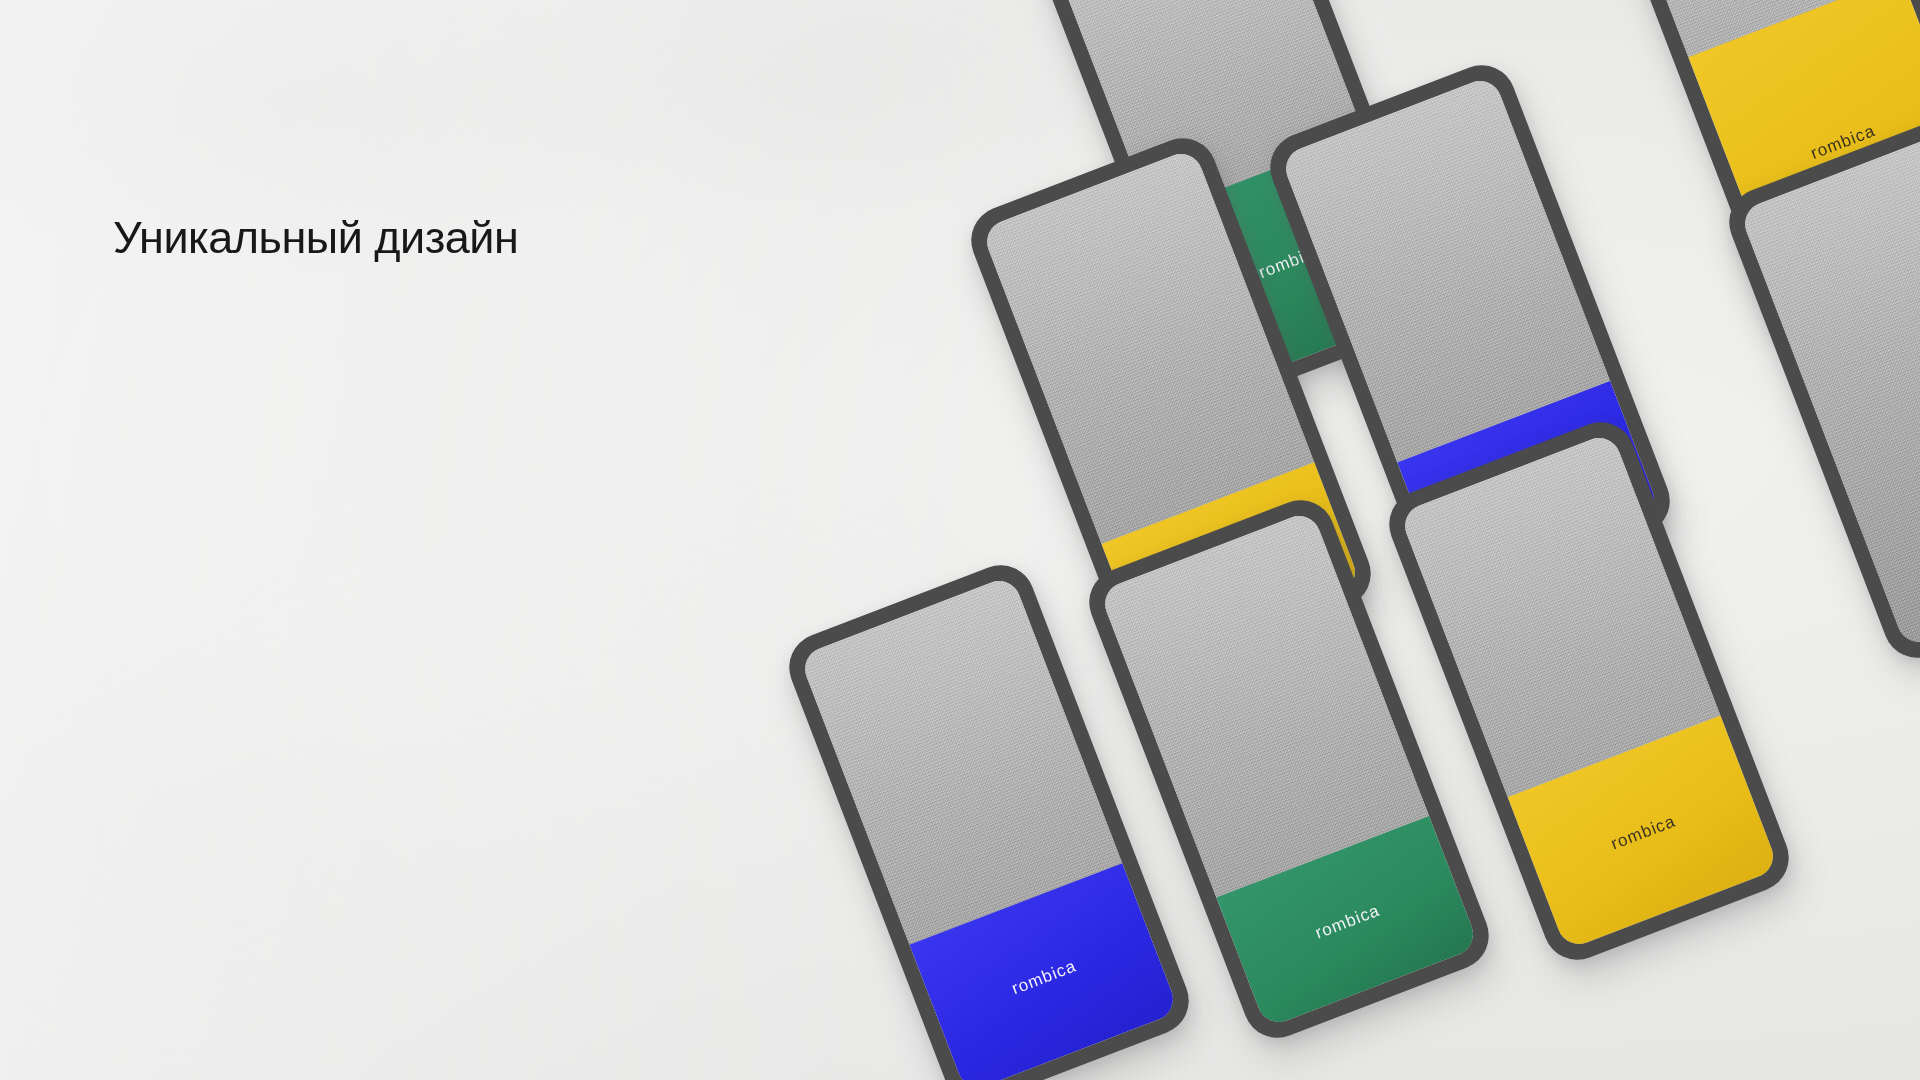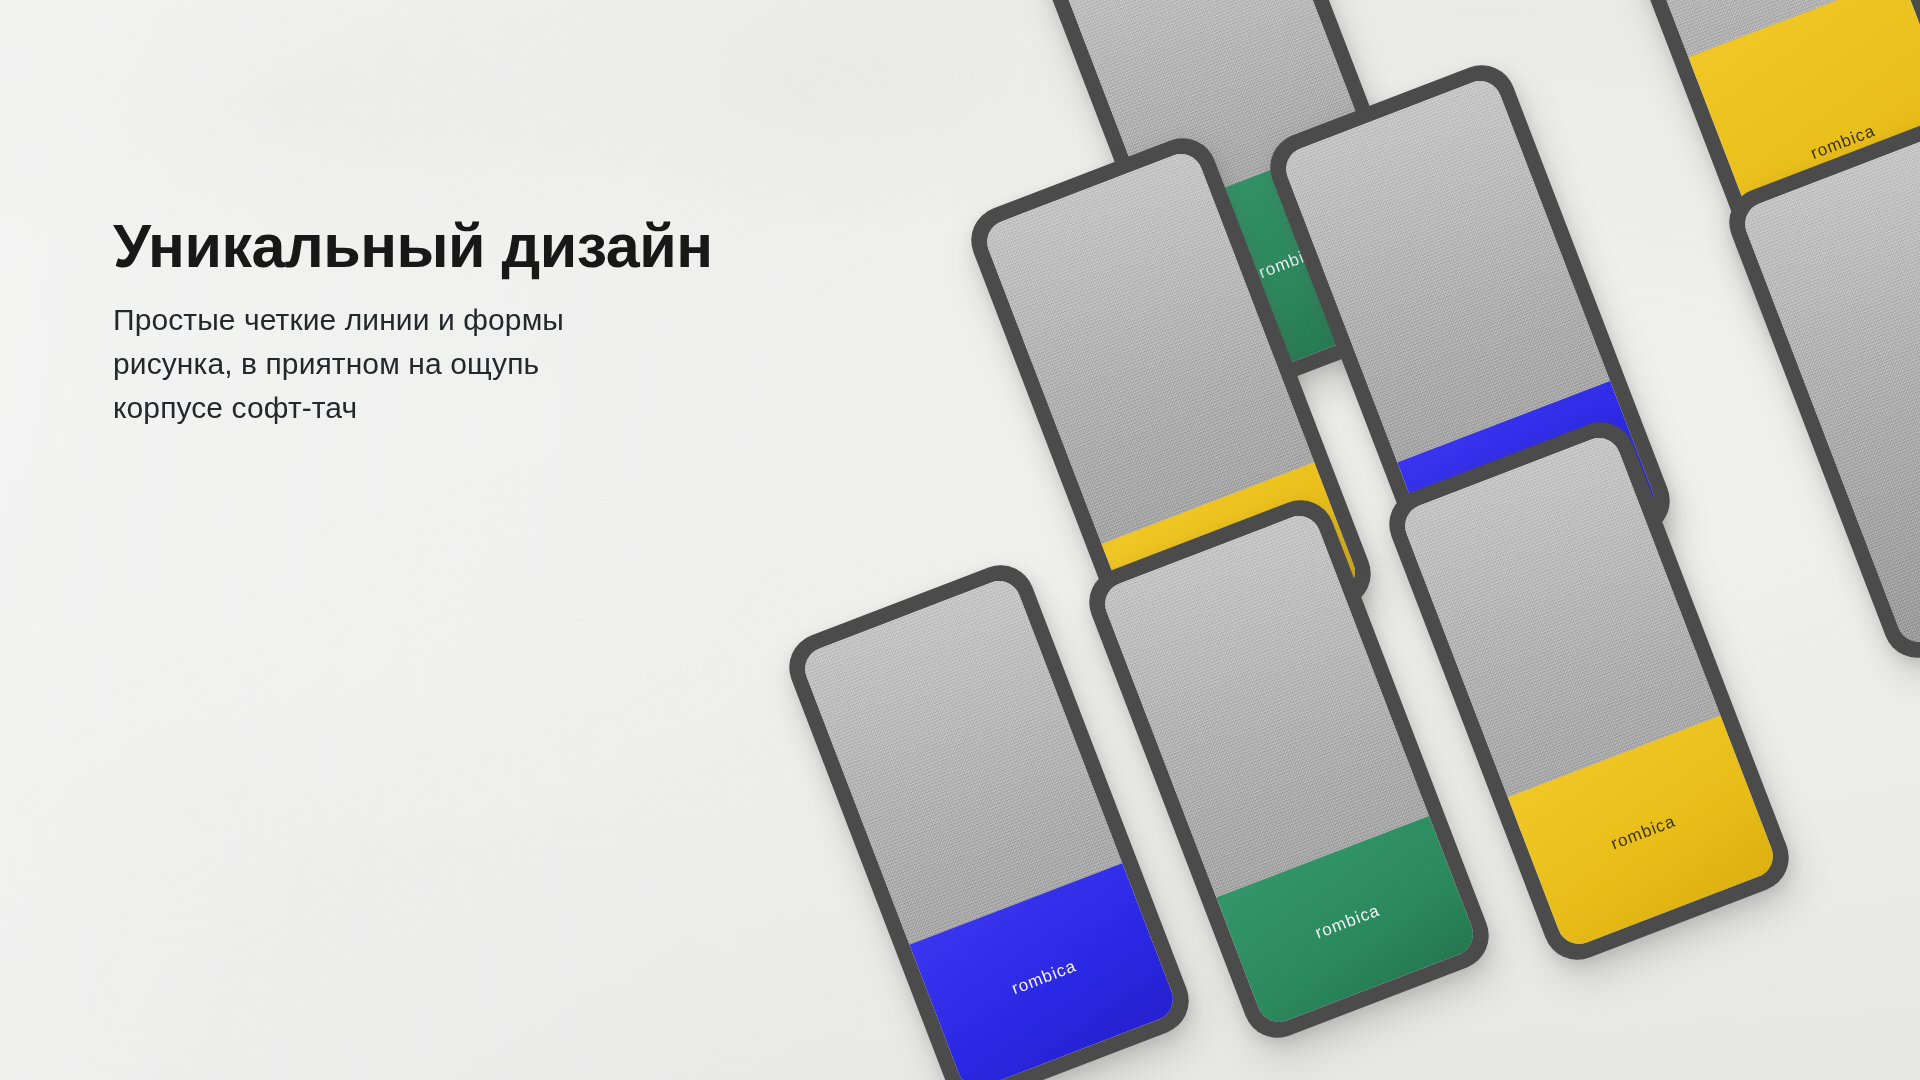--- a/index.html
+++ b/index.html
@@ -52,26 +52,26 @@
   }
 
   
   .copy {
     position: absolute;
     left: 113px;
     top: 214px;
     width: 720px;
   }
   .headline {
-    font-size: 61px;
+    font-size: 45px;
     line-height: 1.05;
-    font-weight: 700;
+    font-weight: 400;
     letter-spacing: -0.5px;
     color: #181818;
-    margin: 0 0 20px 0;
+    margin: 0 0 60px 0;
     white-space: nowrap;
   }
   .subcopy {
     font-size: 30px;
     line-height: 1.46;
     font-weight: 400;
     letter-spacing: 0.1px;
     color: #25282b;
     margin: 0;
     max-width: 590px;
@@ -208,20 +208,15 @@
         <div class="face">
           <div class="band blue" style="height: 34%;">
             <span class="wordmark light">rombica</span>
           </div>
         </div>
       </div>
     </div>
 
   <div class="copy">
     <h1 class="headline">Уникальный дизайн</h1>
-    <p class="subcopy">
-      <span class="ln">Простые четкие линии и формы</span>
-      <span class="ln">рисунка, в приятном на ощупь</span>
-      <span class="ln">корпусе софт-тач</span>
-    </p>
   </div>
 
 </div>
 
 </body></html>

